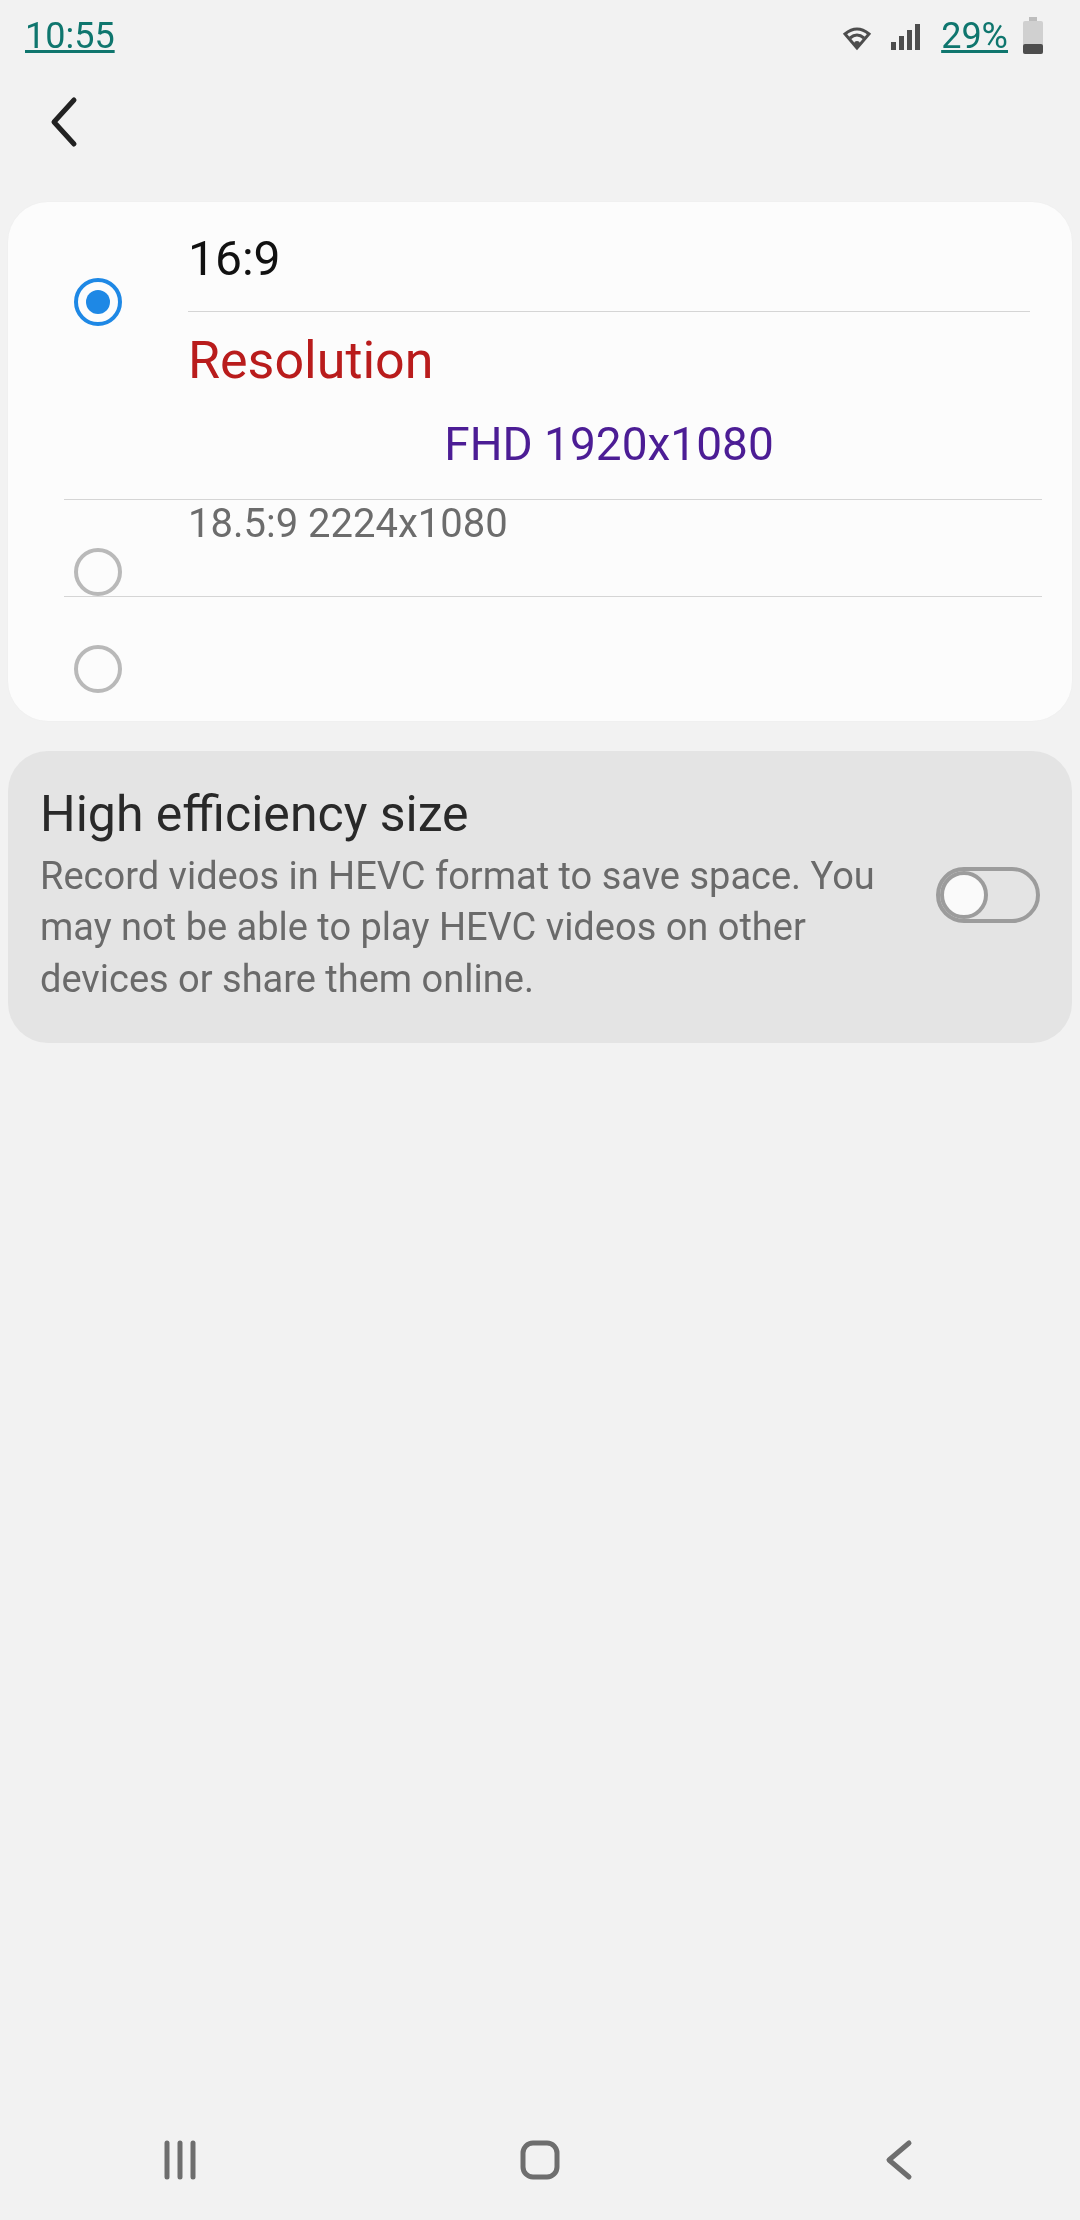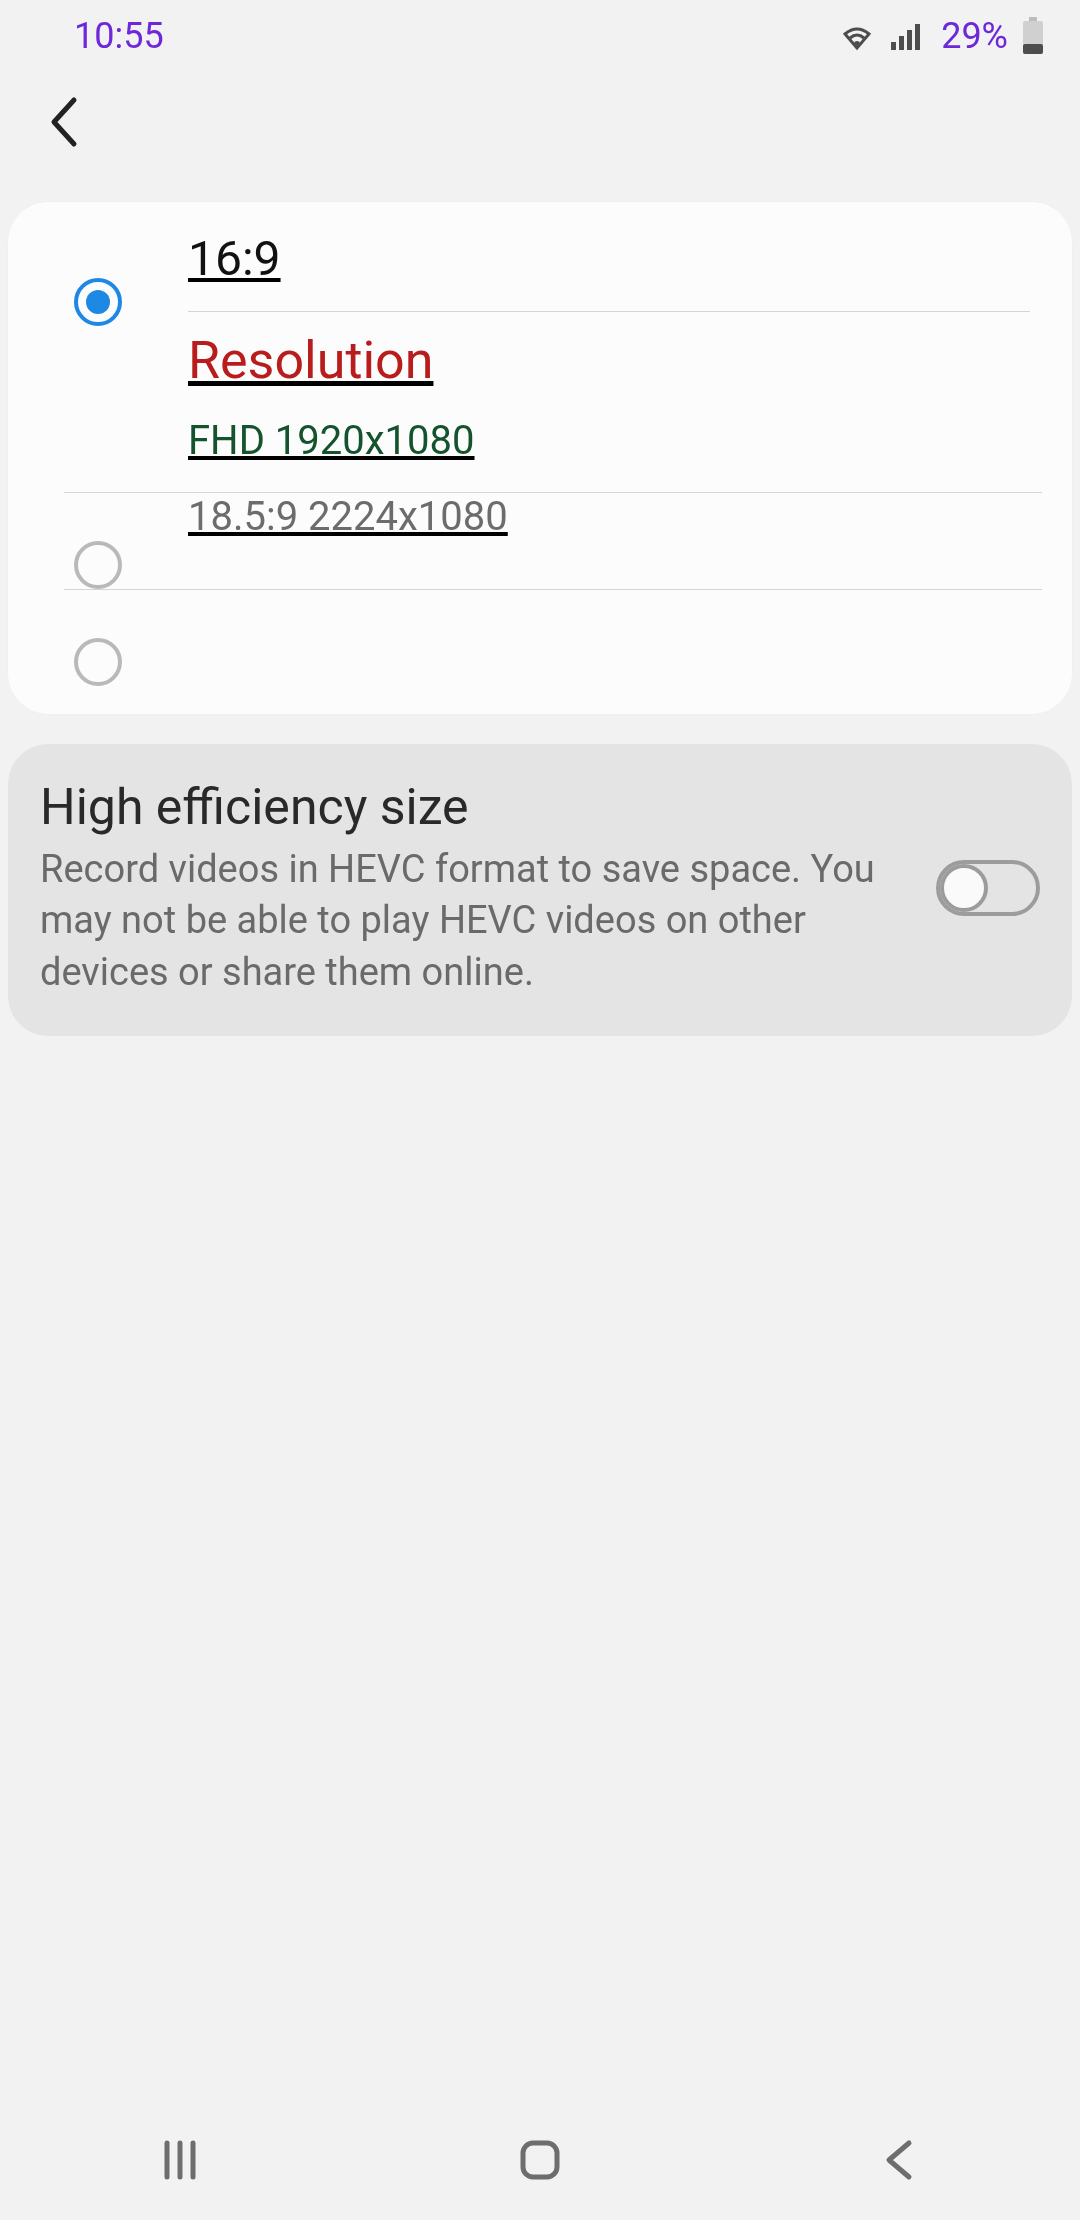--- a/index.html
+++ b/index.html
@@ -11,23 +11,24 @@
     overflow: hidden;
     color: #000;
   }
 
   
   .status-bar {
     height: 72px;
     display: flex;
     align-items: center;
     justify-content: space-between;
-    padding: 0 36px 0 74px;
+    padding: 0 36px 0 25px;
     font-size: 36px;
-    color: #6d28d9;
+    color: #0f766e;
+    text-decoration: underline;
   }
   .status-right {
     display: flex;
     align-items: center;
     gap: 14px;
   }
   .status-right svg { display: block; }
 
   
   .header {
@@ -43,21 +44,20 @@
     color: #111;
   }
 
   
   .card {
     background: #fcfcfc;
     border-radius: 40px;
     margin: 0 8px;
     padding: 0 0 28px 0;
     box-shadow: 0 0 2px rgba(0,0,0,0.03);
-    text-decoration: underline;
   }
 
   .option {
     display: flex;
     align-items: flex-start;
     padding: 0 12px 0 0;
   }
   .option .radio-col {
     width: 180px;
     display: flex;
@@ -96,23 +96,24 @@
     font-size: 48px;
     color: #111;
     padding: 28px 0 24px 0;
   }
   .opt-sub-label {
     font-size: 52px;
     color: #b91c1c;
     padding: 18px 0 8px 0;
   }
   .opt-sub-value {
-    font-size: 40px;
-    color: #14532d;
+    font-size: 46px;
+    color: #4c1d95;
     padding: 18px 0 28px 0;
+    text-align: center;
   }
   .opt-sub-gray {
     font-size: 40px;
     color: #6c6c6c;
     padding: 0 0 28px 0;
   }
 
   .divider-inset {
     height: 1px;
     background: #d5d5d5;

